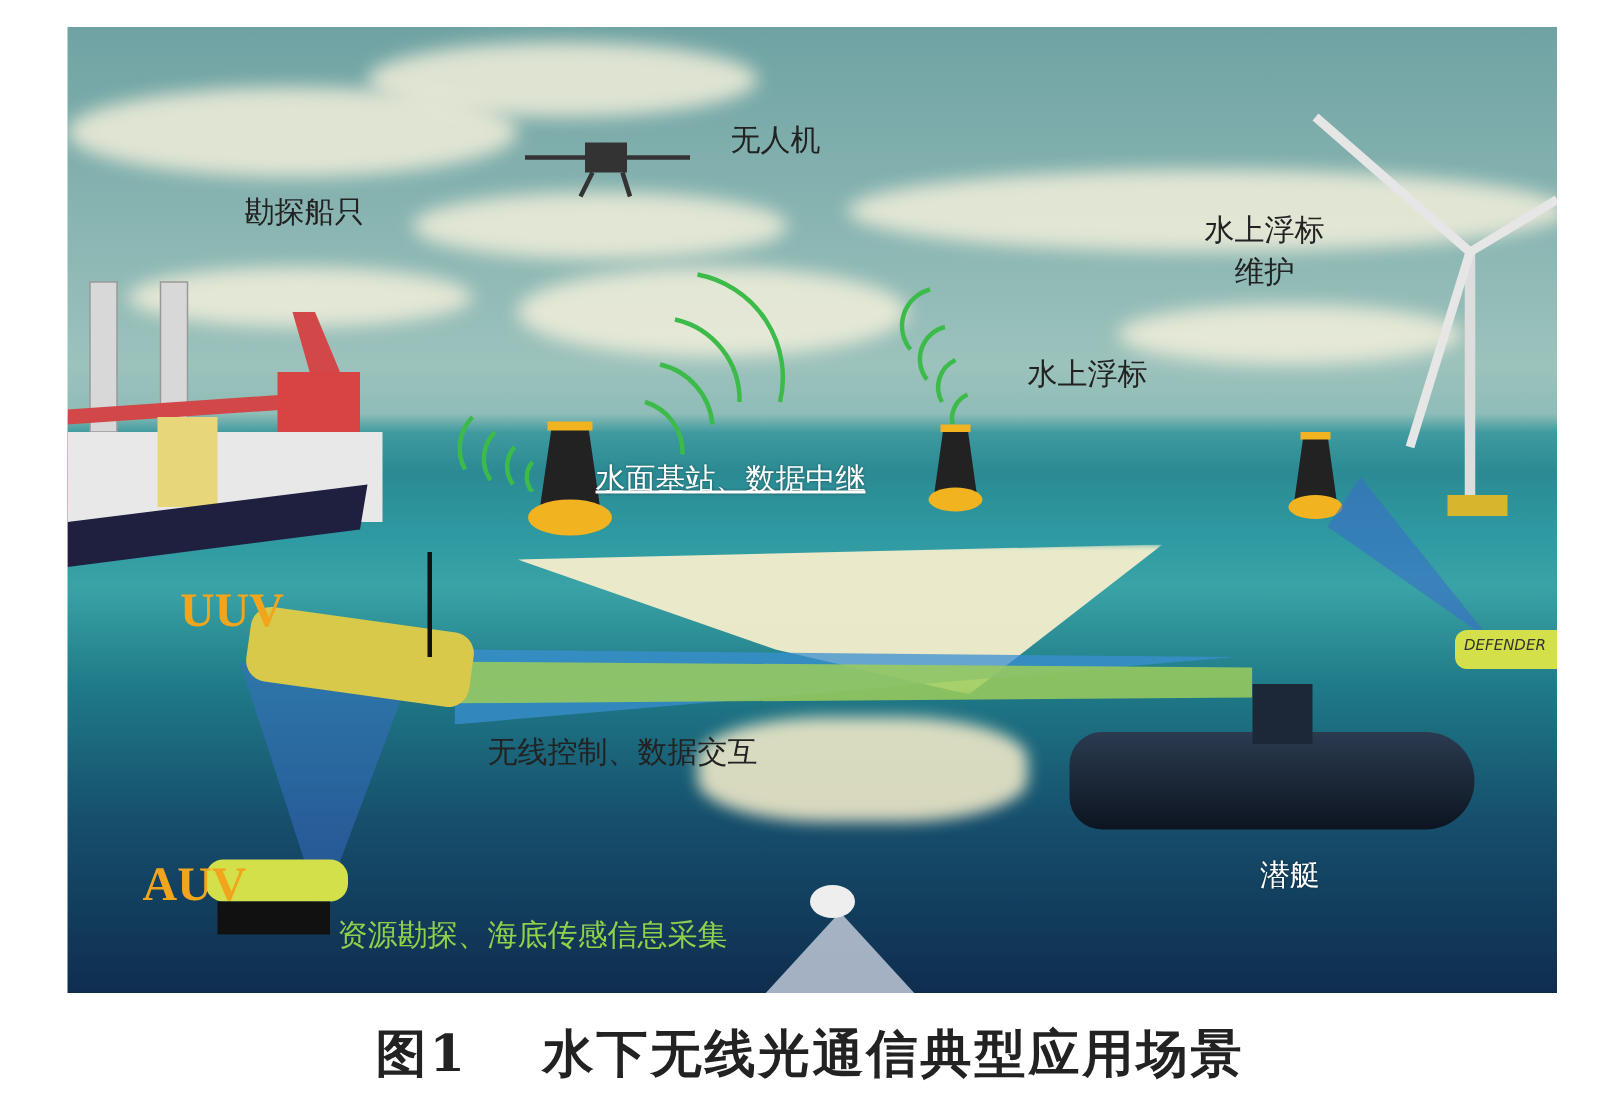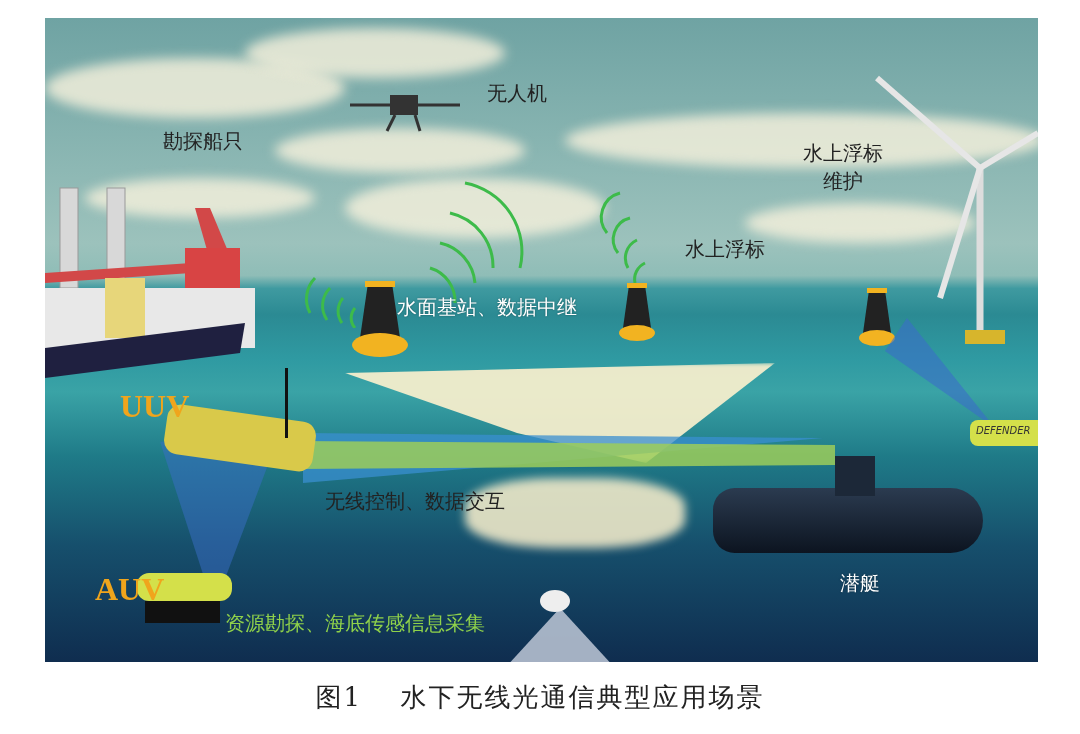--- a/index.html
+++ b/index.html
@@ -5,21 +5,21 @@
   html,body{margin:0;padding:0;background:#ffffff;}
   body{width:1080px;height:734px;position:relative;overflow:hidden;font-family:"DejaVu Sans",sans-serif;}
   .scene{position:absolute;left:45px;top:18px;width:993px;height:644px;overflow:hidden;
     background:linear-gradient(180deg,#6fa3a3 0%,#86b3b0 18%,#9cc2bc 35%,#8fbdb7 40%,#3f9aa0 42%,#2b8a93 46%,#2f9aa2 53%,#3aa3a6 58%,#1f7b88 68%,#164f6c 82%,#0f2d4f 100%);}
   .cloud{position:absolute;border-radius:50%;background:rgba(245,240,220,0.82);filter:blur(6px);}
   .label{position:absolute;font-size:20px;white-space:nowrap;font-family:"DejaVu Sans",sans-serif;}
   .dark{color:#222;}
   .white{color:#fff;text-shadow:0 0 2px rgba(0,0,0,.4);}
   .orange{color:#f0a51c;font-weight:bold;font-family:Liberation Serif, serif;font-size:32px;}
   .green{color:#8fd14a;}
-  .caption{position:absolute;left:0;top:680px;width:1080px;text-align:center;font-family:"DejaVu Serif",serif;font-size:26px;color:#222;letter-spacing:2px;}
+  .caption{position:absolute;left:0;top:680px;width:1080px;text-align:center;font-family:"DejaVu Serif",serif;font-size:34px;color:#222;letter-spacing:2px;font-weight:bold;}
   .abs{position:absolute;}
 </style>
 </head>
 <body>
 
 <div class="scene">
 
   <div class="cloud" style="left:0;top:40px;width:300px;height:60px;"></div>
   <div class="cloud" style="left:200px;top:10px;width:260px;height:50px;"></div>
   <div class="cloud" style="left:230px;top:110px;width:250px;height:45px;"></div>
@@ -109,21 +109,21 @@
   <div class="abs" style="left:668px;top:470px;width:270px;height:65px;background:linear-gradient(180deg,#2b3b50,#0c1420);border-radius:40px 60px 60px 40px;"></div>
   <div class="abs" style="left:790px;top:438px;width:40px;height:40px;background:#1c2838;"></div>
 
   <div class="abs" style="left:495px;top:572px;width:30px;height:22px;background:#eee;border-radius:50%;"></div>
 
   <div class="label dark" style="left:118px;top:110px;">勘探船只</div>
   <div class="label dark" style="left:442px;top:62px;">无人机</div>
   <div class="label dark" style="left:758px;top:122px;">水上浮标</div>
   <div class="label dark" style="left:778px;top:150px;">维护</div>
   <div class="label dark" style="left:640px;top:218px;">水上浮标</div>
-  <div class="label white" style="left:352px;top:276px;">水面基站、数据中继</div>
+  <div class="label white" style="left:352px;top:288px;text-decoration:underline;">水面基站、数据中继</div>
   <div class="label orange" style="left:75px;top:370px;">UUV</div>
   <div class="label orange" style="left:50px;top:526px;margin-top:27px;">AUV</div>
   <div class="label green" style="left:180px;top:592px;">资源勘探、海底传感信息采集</div>
   <div class="label dark" style="left:280px;top:470px;">无线控制、数据交互</div>
   <div class="label white" style="left:795px;top:552px;">潜艇</div>
 </div>
 
 <div class="caption">图1　 水下无线光通信典型应用场景</div>
 
 </body></html>

